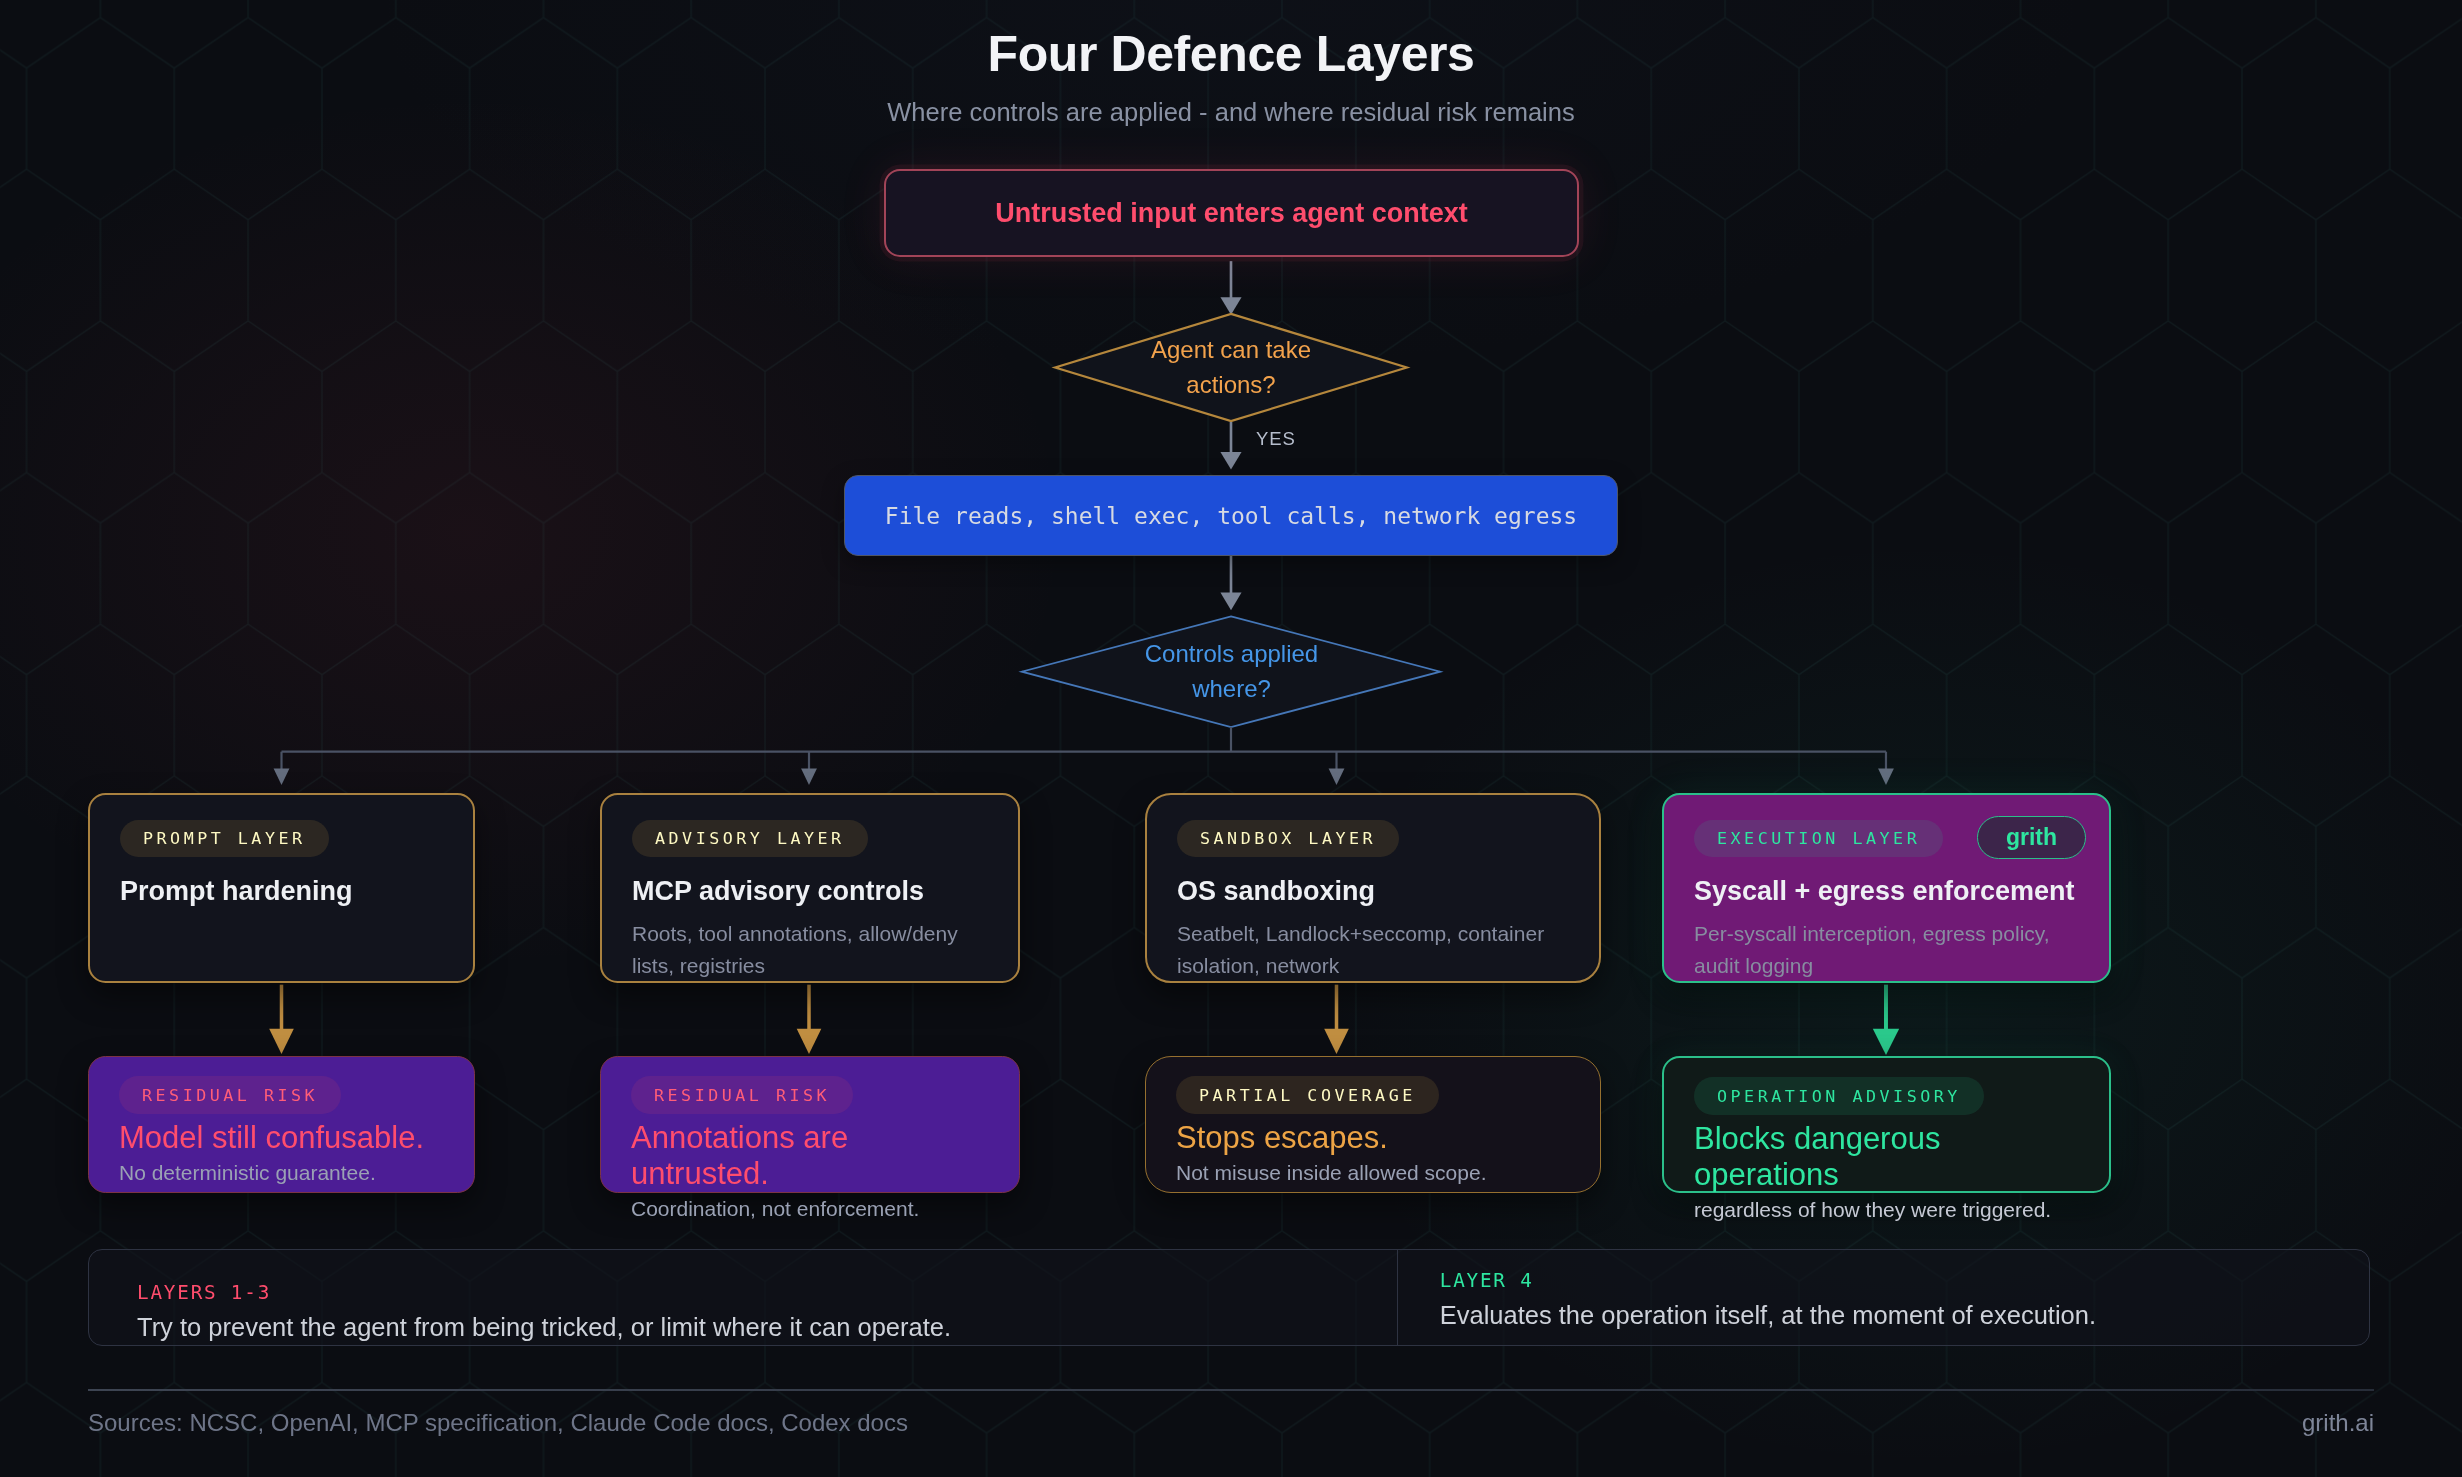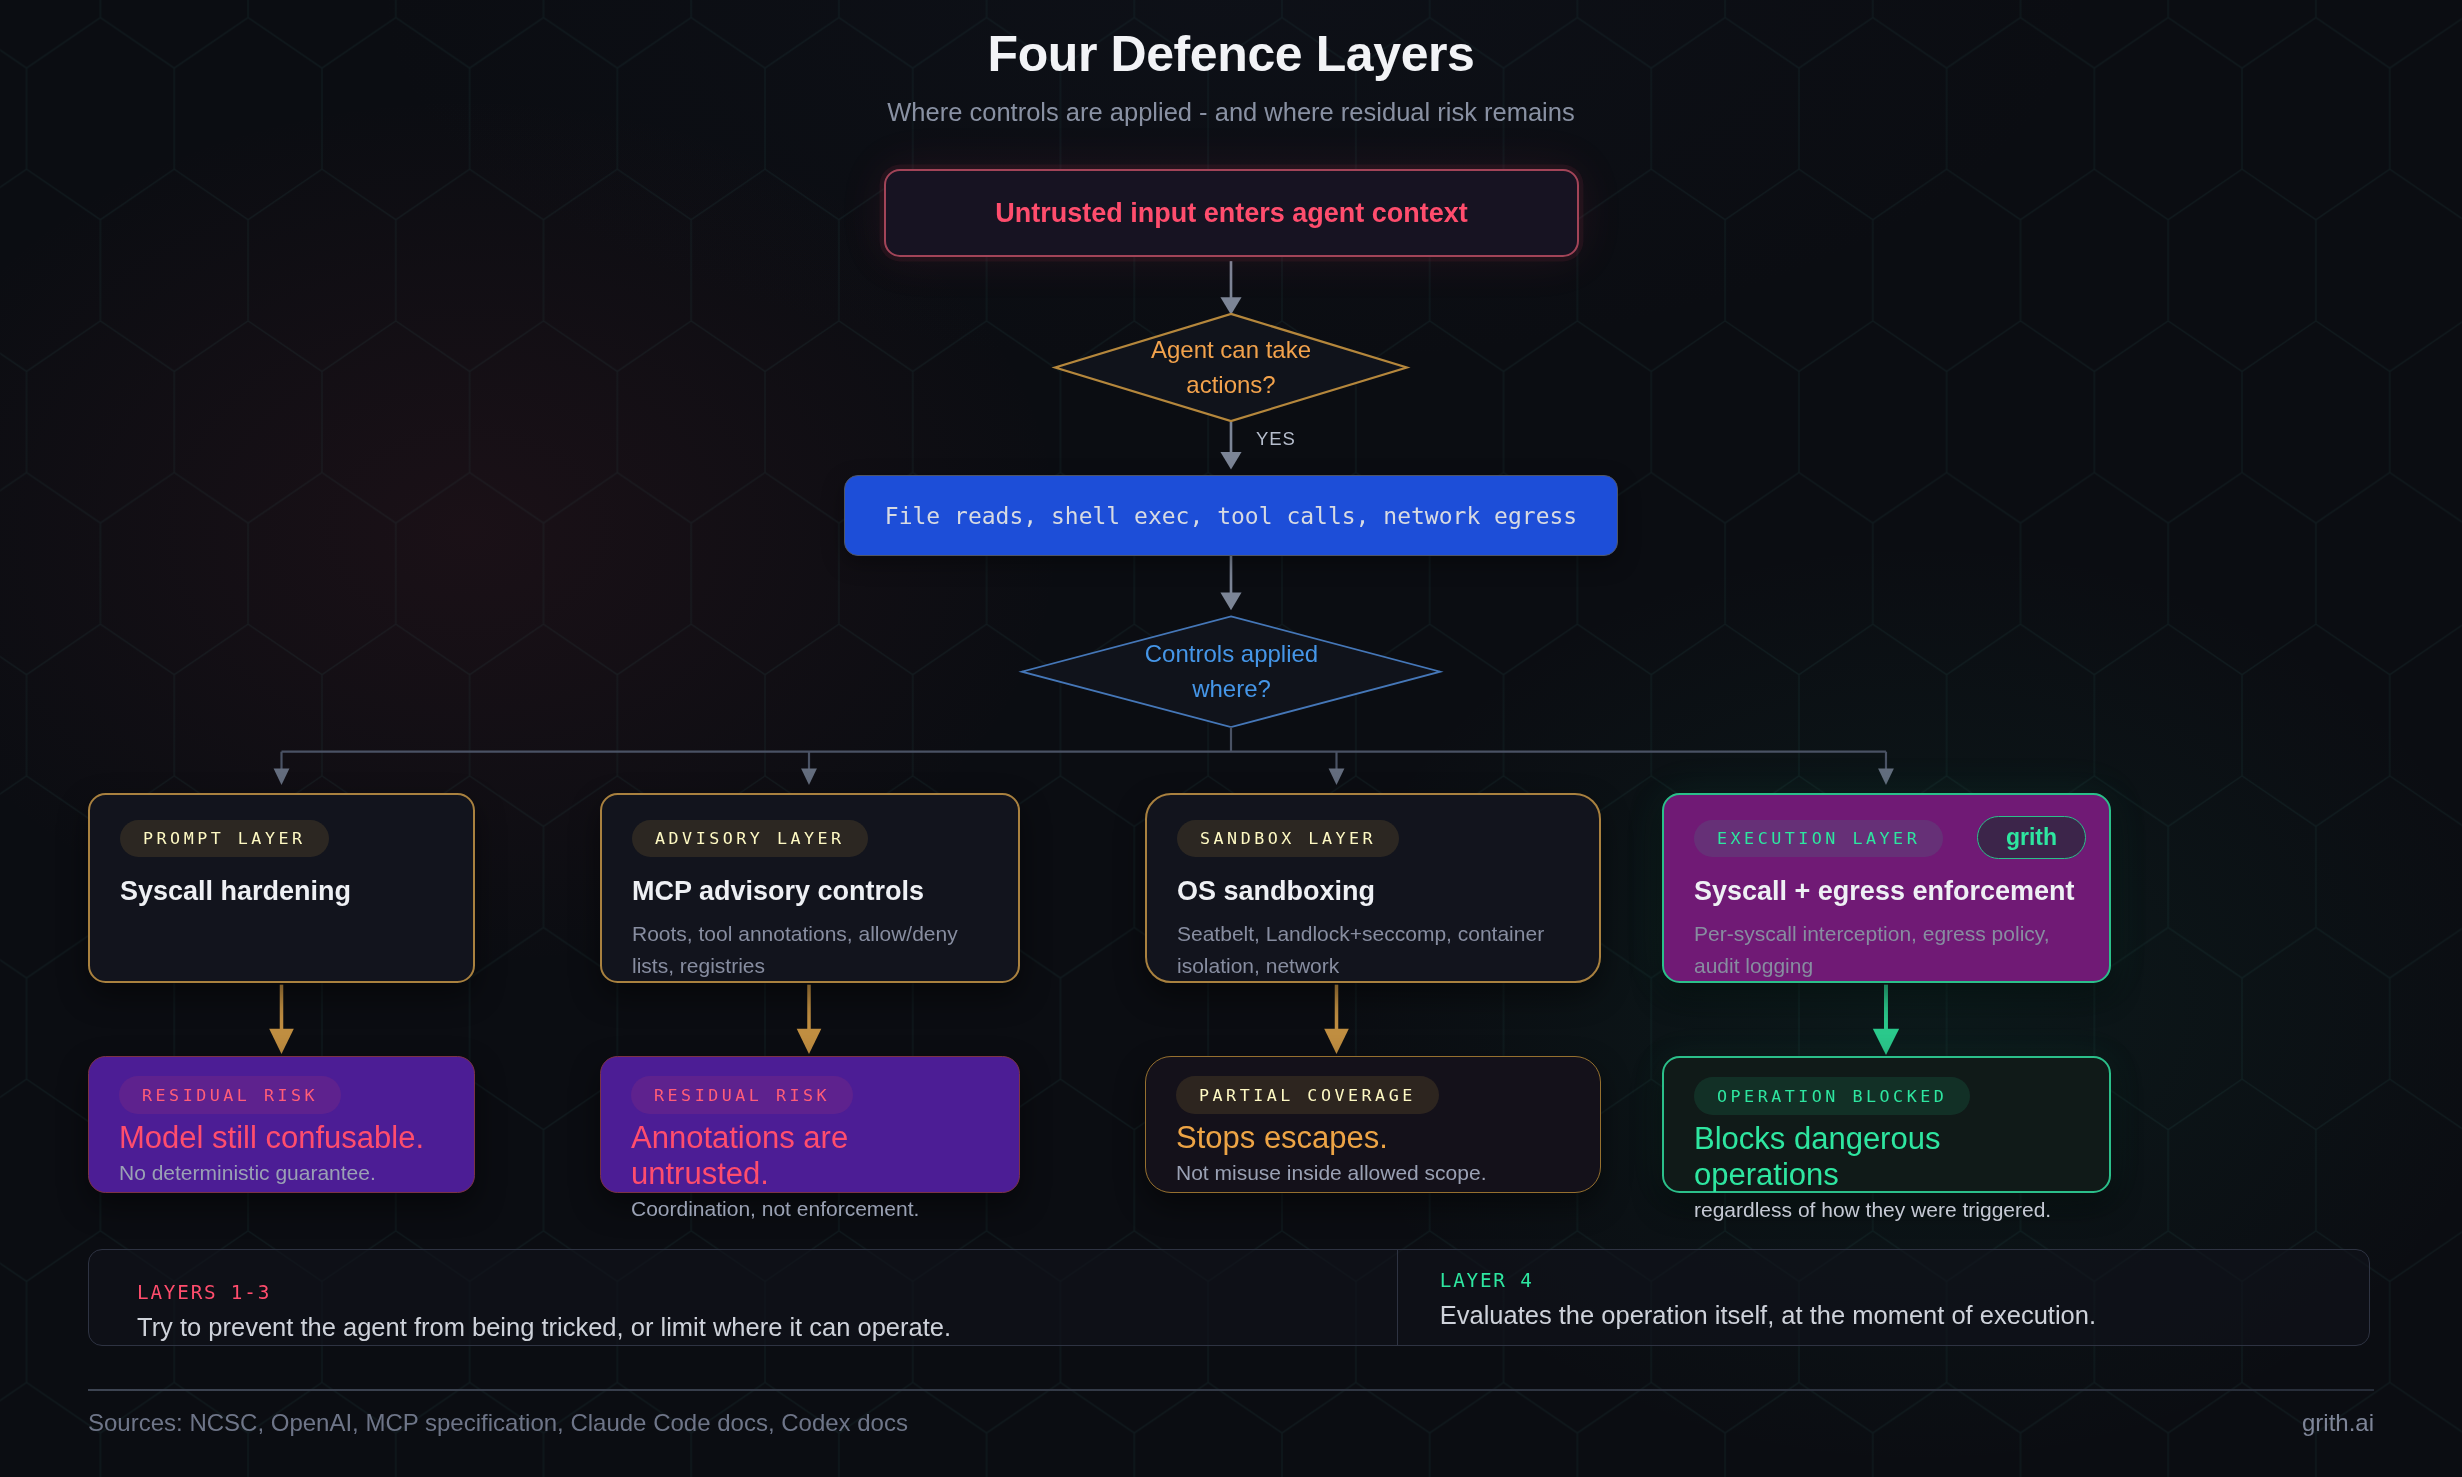--- a/index.html
+++ b/index.html
@@ -151,21 +151,21 @@
   <div class="yes">YES</div>
 
   <div class="caps">
     <span>File reads, shell exec, tool calls, network egress</span>
   </div>
 
   <div class="dlabel d2">Controls applied where?</div>
 
   <div class="card layer c1">
     <span class="badge">PROMPT LAYER</span>
-    <div class="ltitle">Syscall hardening</div>
+    <div class="ltitle">Prompt hardening</div>
   </div>
   <div class="card layer c2">
     <span class="badge">ADVISORY LAYER</span>
     <div class="ltitle">MCP advisory controls</div>
     <div class="ldesc">Roots, tool annotations, allow/deny lists, registries</div>
   </div>
   <div class="card layer c3">
     <span class="badge">SANDBOX LAYER</span>
     <div class="ltitle">OS sandboxing</div>
     <div class="ldesc">Seatbelt, Landlock+seccomp, container isolation, network</div>
@@ -186,21 +186,21 @@
     <span class="badge redb">RESIDUAL RISK</span>
     <div class="main t-red">Annotations are untrusted.</div>
     <div class="sub">Coordination, not enforcement.</div>
   </div>
   <div class="card outcome amberb c3">
     <span class="badge">PARTIAL COVERAGE</span>
     <div class="main t-amber">Stops escapes.</div>
     <div class="sub">Not misuse inside allowed scope.</div>
   </div>
   <div class="card outcome greenbx c4">
-    <span class="badge greenb">OPERATION BLOCKED</span>
+    <span class="badge greenb">OPERATION ADVISORY</span>
     <div class="main t-green">Blocks dangerous operations</div>
     <div class="sub">regardless of how they were triggered.</div>
   </div>
 
   <div class="summary">
     <div class="sum-left">
       <div class="sum-label t-red">LAYERS 1-3</div>
       <div class="sum-text">Try to prevent the agent from being tricked, or limit where it can operate.</div>
     </div>
     <div class="sum-right">

